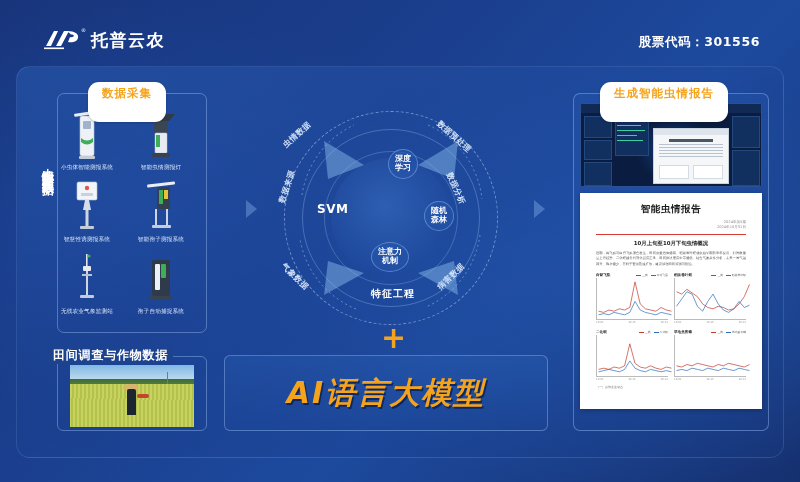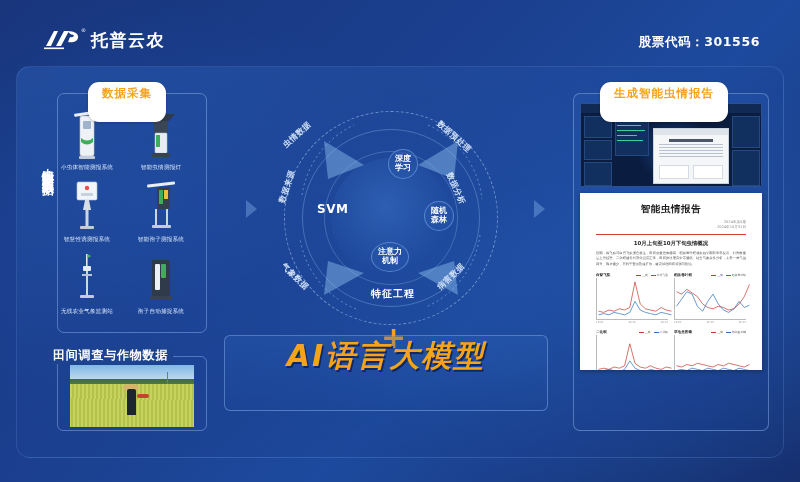--- a/index.html
+++ b/index.html
@@ -144,24 +144,24 @@
   #rl-bh    { left: 158px; top: 168px; transform: rotate(-44deg); }
 
   
   .plus {
     position: absolute; left: 381px; top: 323px;
     color: #f5a31c; font-size: 30px; font-weight: bold; line-height: 1;
   }
 
   
   .ai-banner {
-    position: absolute; left: 224px; top: 335px; width: 324px; height: 76px;
+    position: absolute; left: 224px; top: 355px; width: 324px; height: 76px;
     border: 1px solid rgba(160,195,245,0.40); border-radius: 6px;
     background: linear-gradient(180deg, rgba(45,100,185,0.30), rgba(30,72,155,0.18));
-    display: flex; justify-content: center;
+    display: flex; align-items: center; justify-content: center;
   }
   .ai-text {
     color: #f5a31c; font-size: 30px; font-weight: bold; letter-spacing: 2px;
     font-style: italic;
     text-shadow: 1.5px 1.5px 0 rgba(12,34,86,0.85);
   }
 
   
   .report-box {
     position: absolute; left: 573px; top: 93px; width: 196px; height: 338px;
@@ -190,21 +190,21 @@
   }
   .ds-doc .hd { height:6px; background:#dde4ec; }
   .ds-doc .tl { margin:4px auto 2px; width:60%; height:3px; background:#4a5866; }
   .ds-doc .rw { margin:1.5px 5px; height:1.4px; background:#b9c3cf; }
   .ds-doc .ch { position:absolute; left:5px; bottom:4px; width:30px; height:14px;
     background:#fff; border:1px solid #d4dbe4; }
   .ds-doc .ch2 { position:absolute; right:5px; bottom:4px; width:30px; height:14px;
     background:#fff; border:1px solid #d4dbe4; }
 
   .paper {
-    position: absolute; left: 580px; top: 193px; width: 182px; height: 177px;
+    position: absolute; left: 580px; top: 193px; width: 182px; height: 216px;
     background: #ffffff; box-shadow: 0 1px 4px rgba(0,0,0,0.3);
     padding: 8px 16px; overflow: hidden;
   }
   .paper-title { text-align:center; color:#1a1a1a; font-size:9.5px; font-weight:bold;
     letter-spacing:0.6px; margin-top:2px; }
   .paper-meta { text-align:right; color:#8a8a8a; font-size:3.6px; line-height:1.5; margin-top:4px; }
   .paper-rule { height:1px; background:#d63b2f; margin:3px 0 5px; }
   .paper-sub { text-align:center; color:#222; font-size:5.4px; font-weight:bold; margin-bottom:4px; }
   .paper-para { color:#555; font-size:3.3px; line-height:1.65; text-align:justify; }
   .charts { display:flex; gap:6px; margin-top:6px; }

